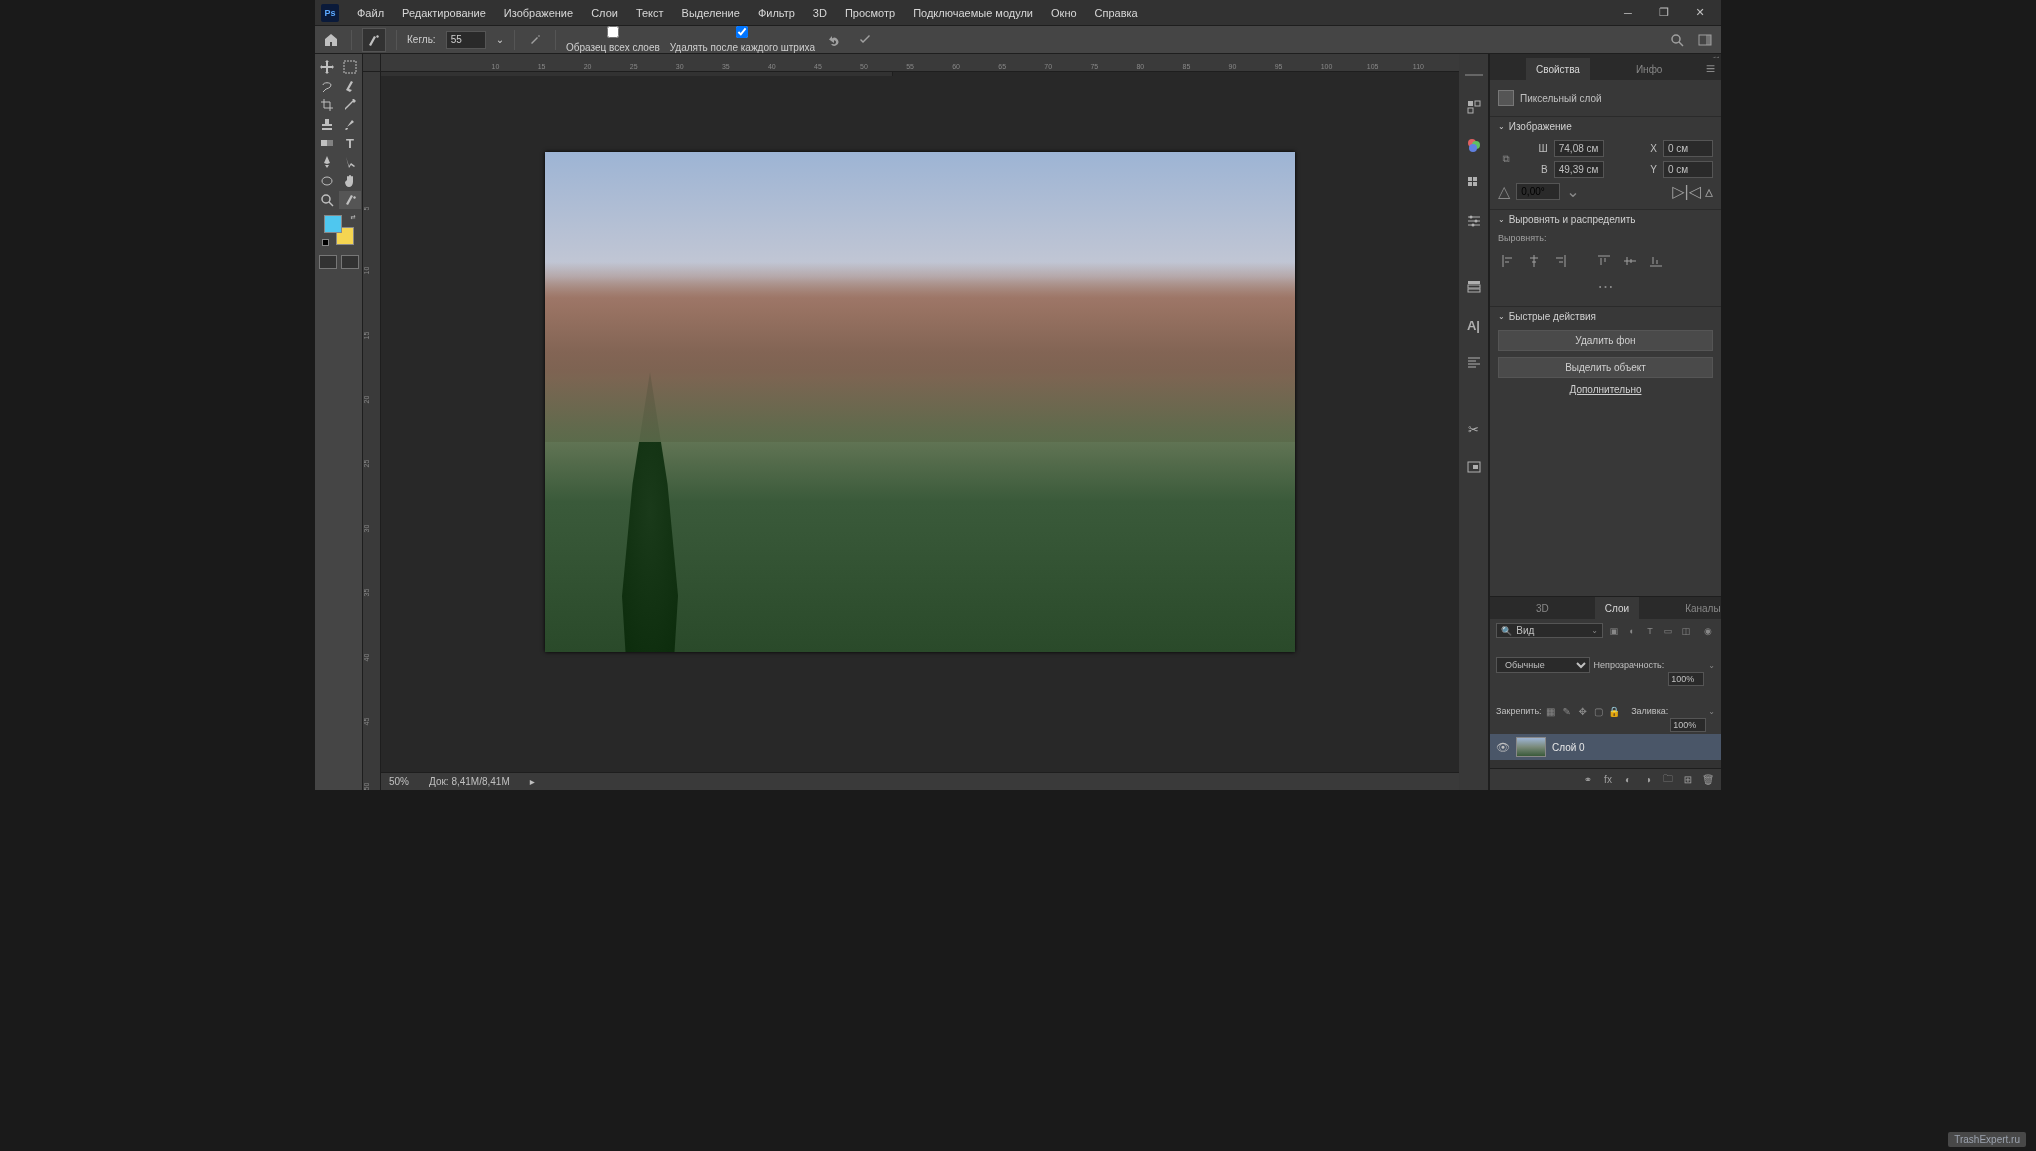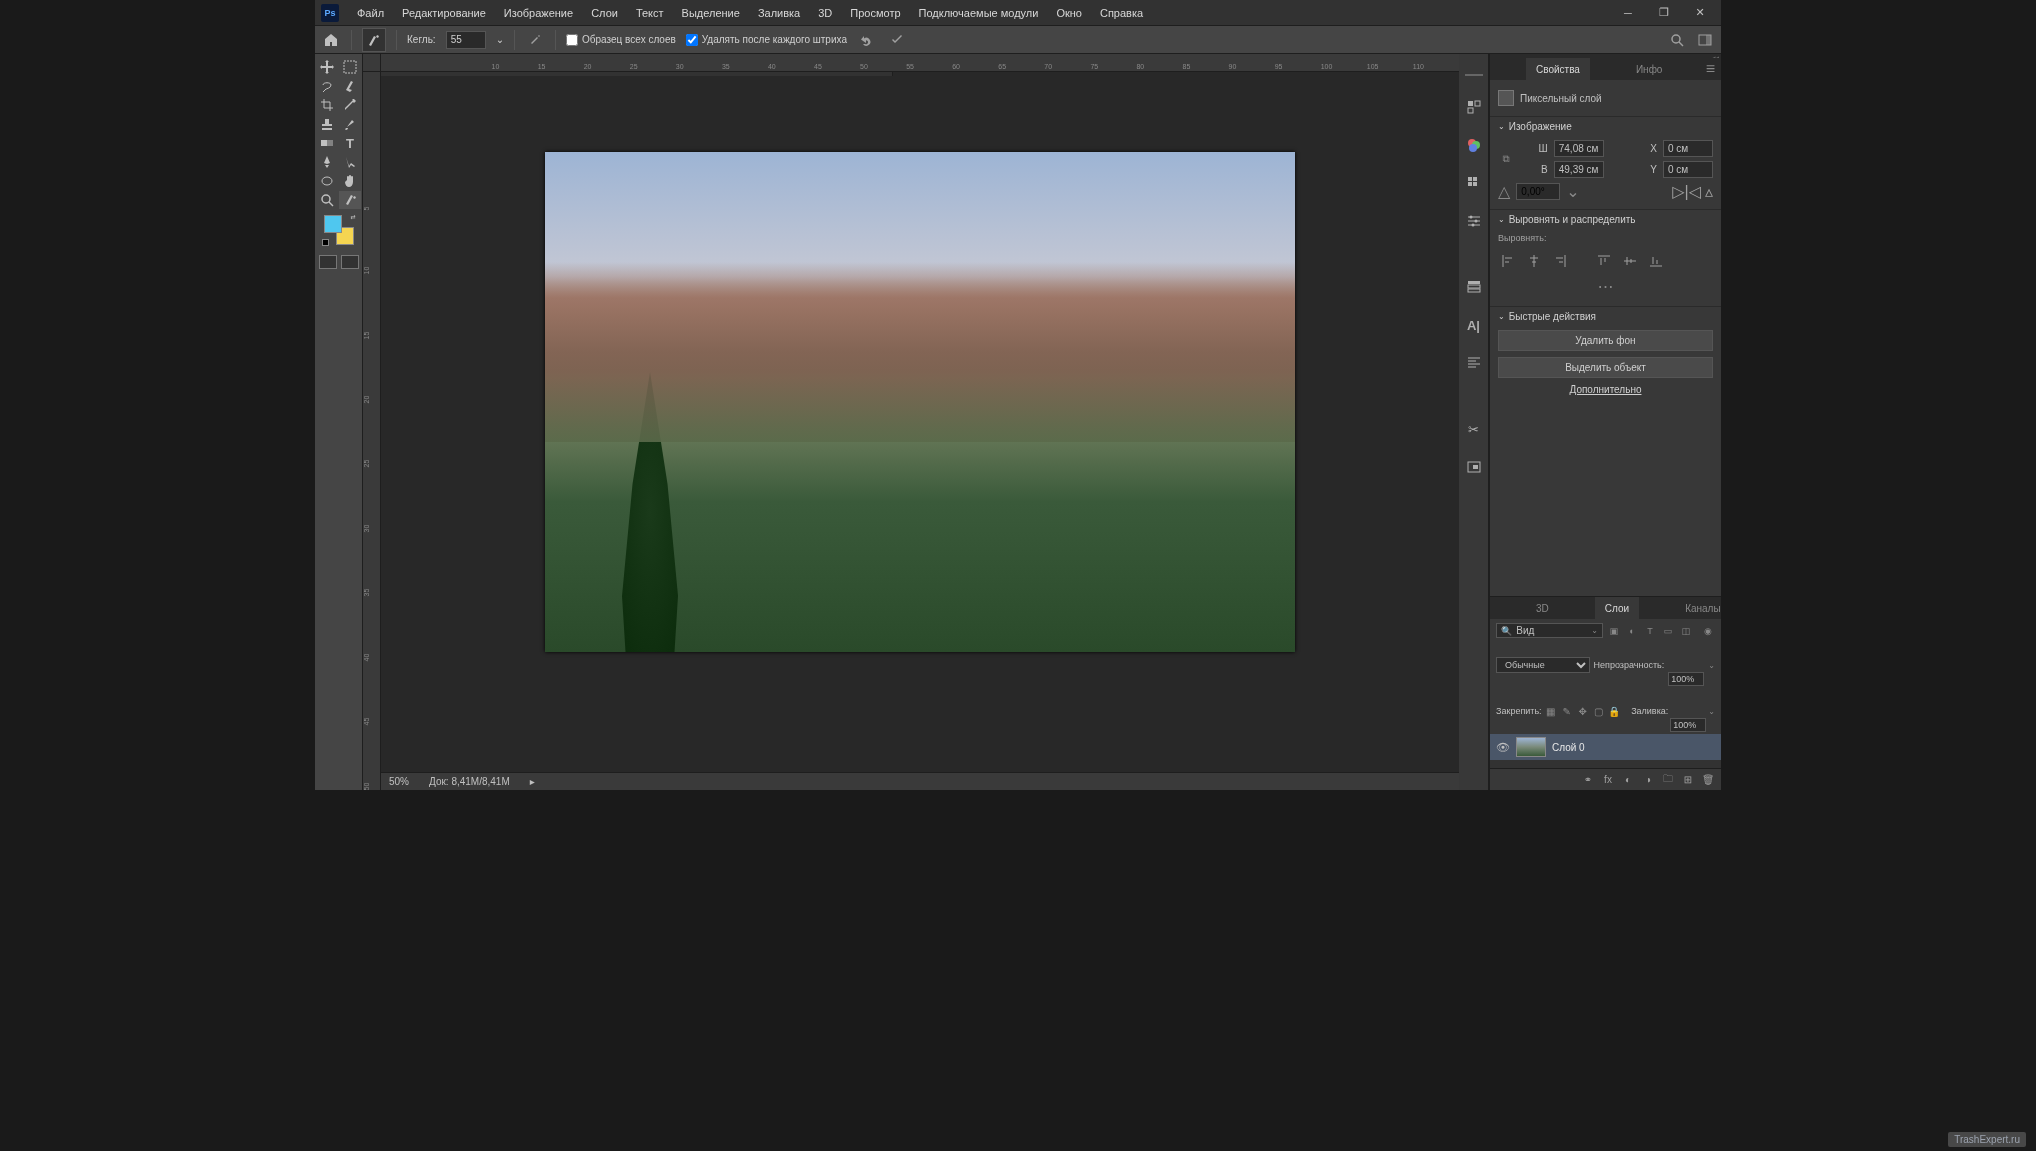--- a/index.html
+++ b/index.html
@@ -13,21 +13,21 @@
   .menu-item { color: #d8d8d8; font-size: 11px; padding: 4px 8px; cursor: pointer; }
   .window-controls { margin-left: auto; display: flex; gap: 6px; }
   .win-ctrl { width: 30px; height: 20px; display: flex; align-items: center; justify-content: center; color: #c0c0c0; font-size: 11px; cursor: pointer; }
 
   
   .options-bar { height: 28px; background: #454545; display: flex; align-items: center; padding: 0 6px; border-bottom: 1px solid #1e1e1e; gap: 10px; }
   .home-icon { width: 20px; height: 20px; display: flex; align-items: center; justify-content: center; color: #c0c0c0; }
   .tool-preset { width: 24px; height: 24px; background: #323232; border: 1px solid #555; display: flex; align-items: center; justify-content: center; }
   .opt-label { color: #d0d0d0; font-size: 10px; }
   .opt-input { width: 40px; height: 18px; background: #2a2a2a; border: 1px solid #555; color: #d0d0d0; font-size: 10px; padding: 0 4px; }
-  .opt-check { display: flex; align-items: center; gap: 4px; }
+  .opt-check { display: flex; align-items: center; gap: 4px; flex-direction: column; }
   .opt-check input { width: 12px; height: 12px; }
   .opt-divider { width: 1px; height: 20px; background: #555; }
   .opt-icon { width: 20px; height: 20px; display: flex; align-items: center; justify-content: center; color: #a0a0a0; cursor: pointer; }
 
   
   .doc-tabs { height: 22px; background: #282828; display: flex; align-items: center; }
   .doc-tab { height: 100%; background: #323232; padding: 0 10px; display: flex; align-items: center; color: #d0d0d0; font-size: 10px; gap: 8px; border-right: 1px solid #1e1e1e; }
   .tab-close { color: #888; cursor: pointer; }
 
   
@@ -122,21 +122,21 @@
 
   <div class="menubar">
     <div class="ps-icon">Ps</div>
     <div class="menu-items" id="menu-items">
         <div class="menu-item">Файл</div>
         <div class="menu-item">Редактирование</div>
         <div class="menu-item">Изображение</div>
         <div class="menu-item">Слои</div>
         <div class="menu-item">Текст</div>
         <div class="menu-item">Выделение</div>
-        <div class="menu-item">Заливка</div>
+        <div class="menu-item">Фильтр</div>
         <div class="menu-item">3D</div>
         <div class="menu-item">Просмотр</div>
         <div class="menu-item">Подключаемые модули</div>
         <div class="menu-item">Окно</div>
         <div class="menu-item">Справка</div>
       </div>
     <div class="window-controls">
       <div class="win-ctrl">─</div>
       <div class="win-ctrl">❐</div>
       <div class="win-ctrl">✕</div>

